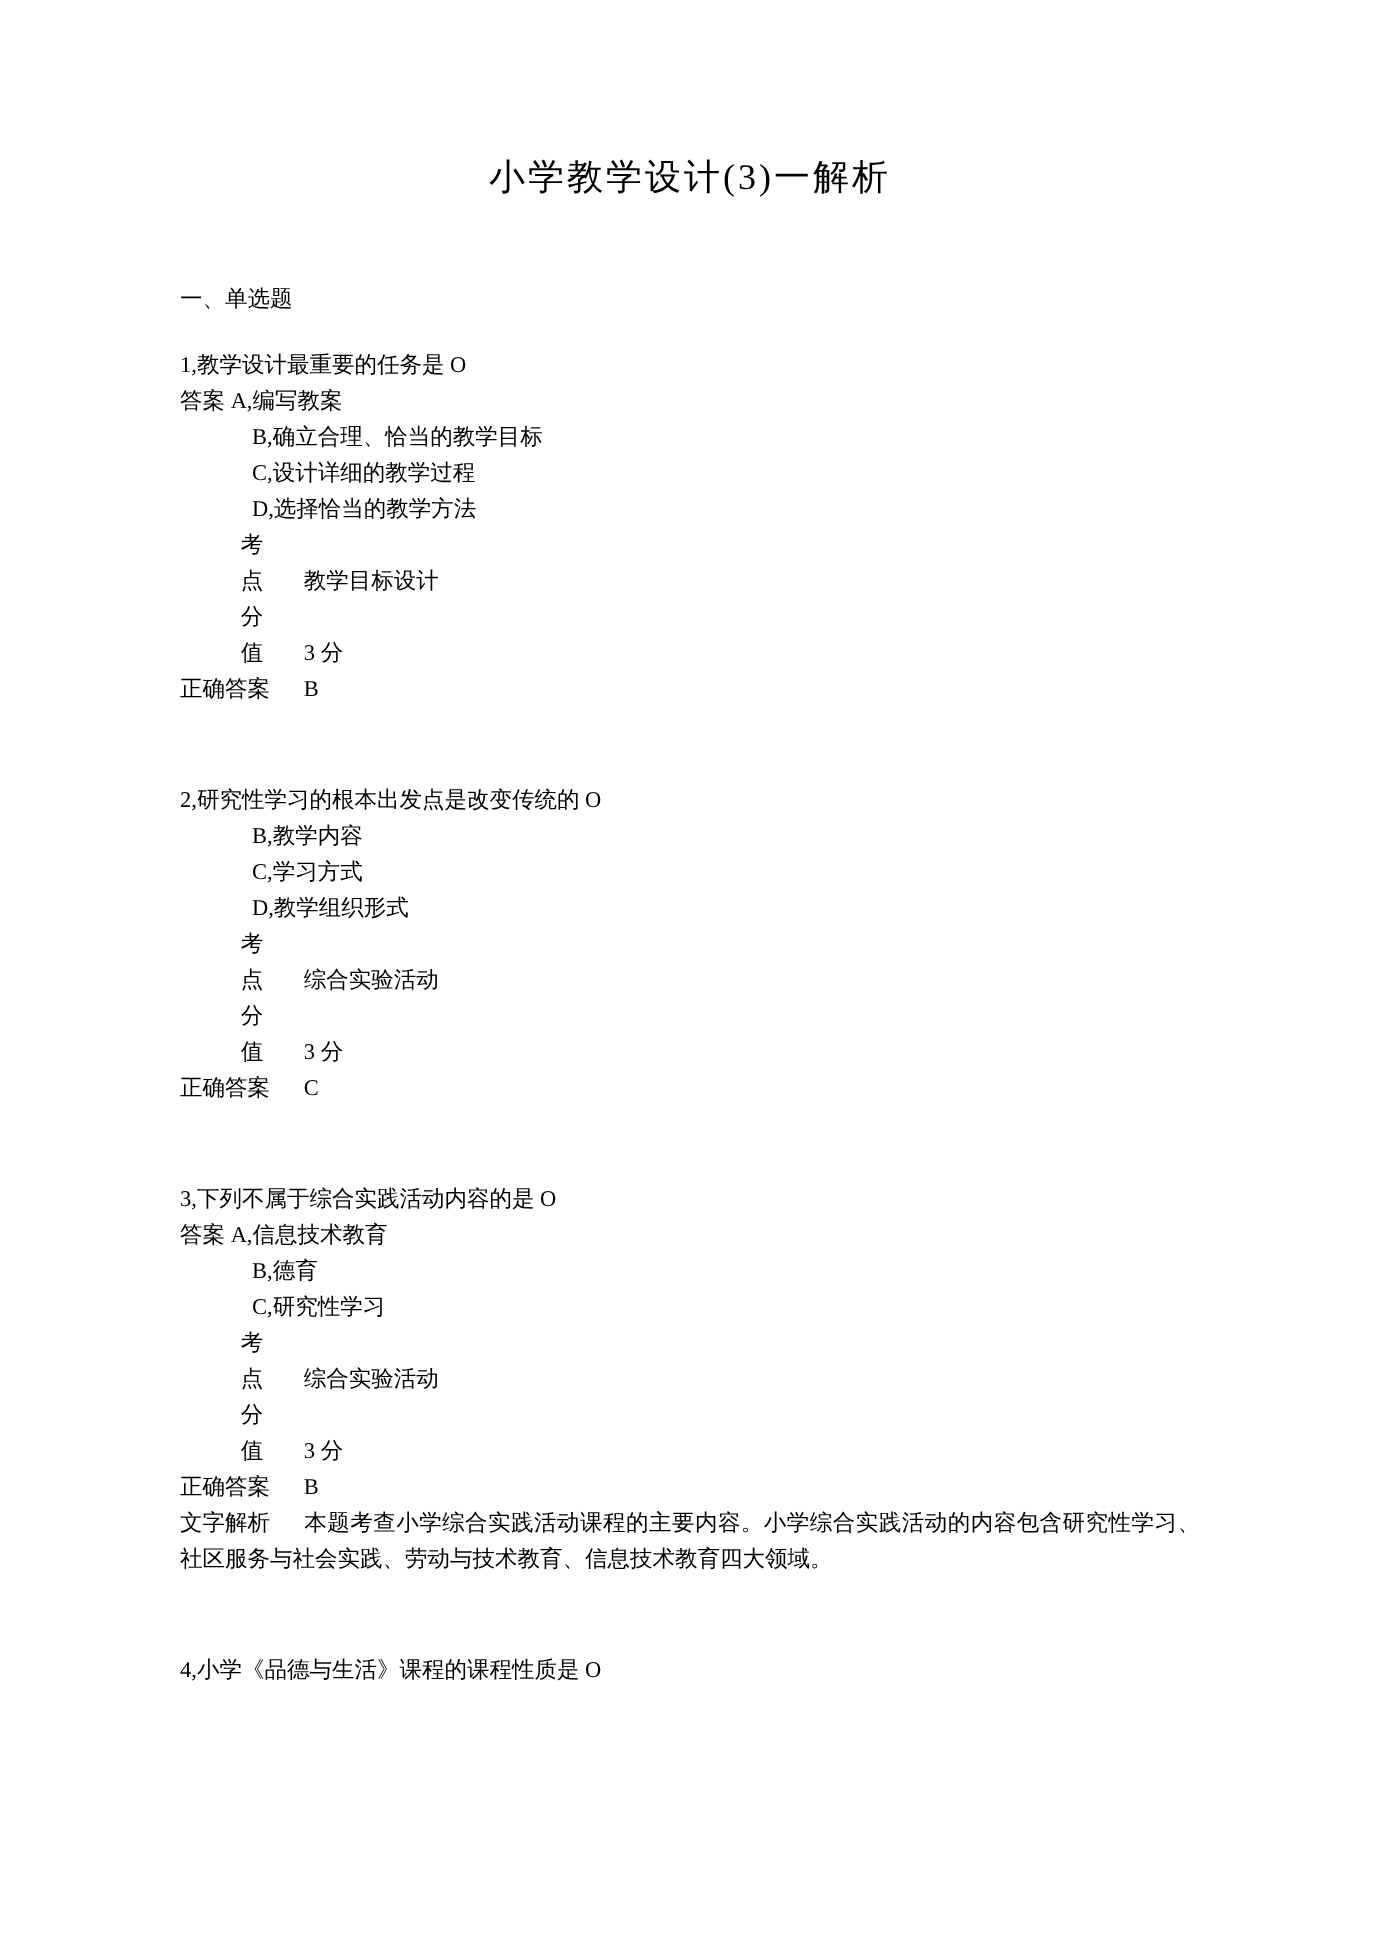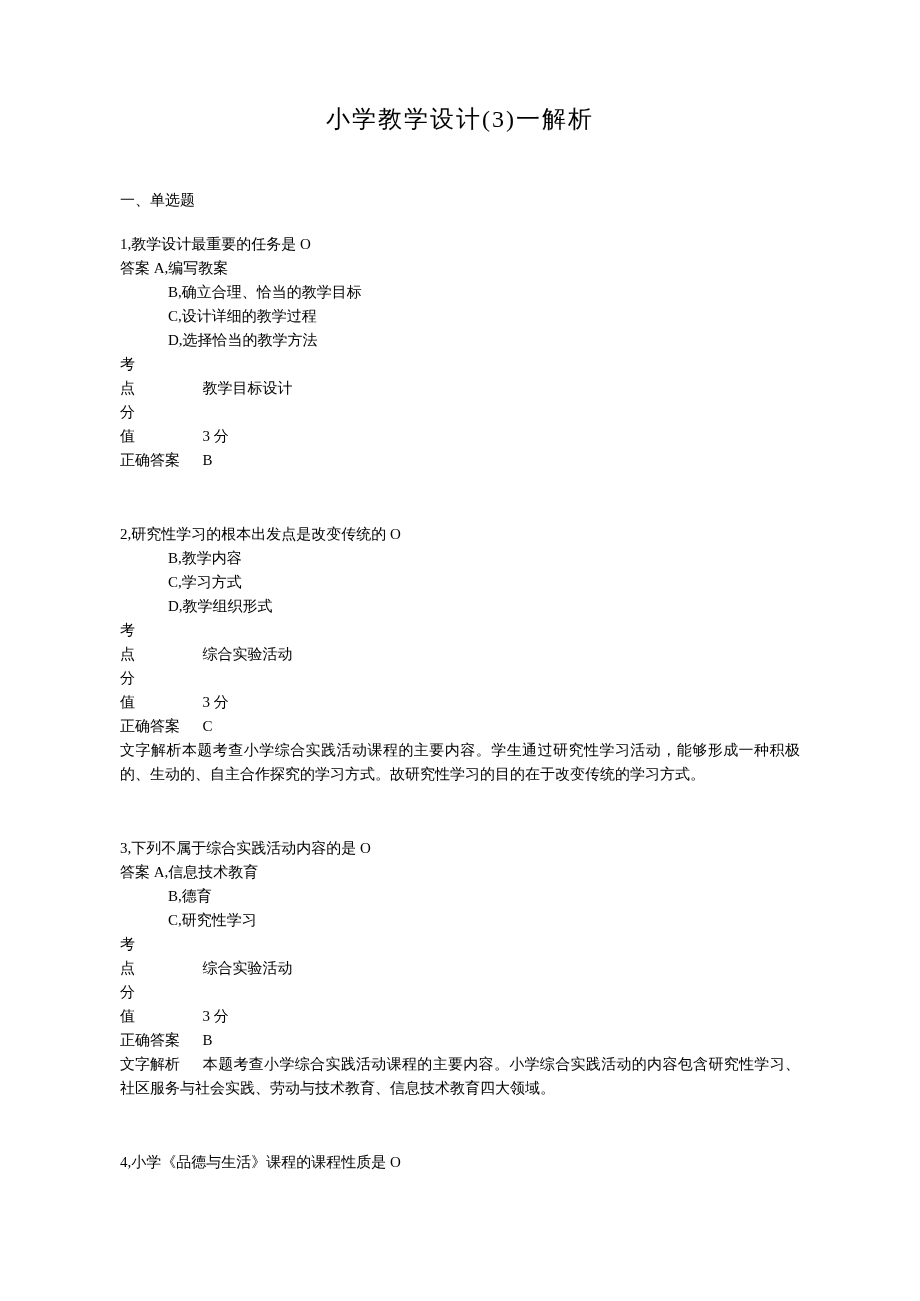--- a/index.html
+++ b/index.html
@@ -32,20 +32,21 @@
     .option-indent {
       padding-left: 3.2em;
     }
     .meta-row {
       margin: 0;
     }
     .meta-label {
       display: inline-block;
       letter-spacing: 1.8em;
       width: 5.5em;
+      text-align: right;
     }
     .meta-label-tight {
       display: inline-block;
       width: 5.5em;
     }
     .explain {
       margin: 0;
       text-align: justify;
     }
   </style>
@@ -86,23 +87,20 @@
   <p class="q-line option-indent">D,教学组织形式</p>
   <p class="meta-row">
     <span class="meta-label">考点</span><span>综合实验活动</span>
   </p>
   <p class="meta-row">
     <span class="meta-label">分值</span><span>3 分</span>
   </p>
   <p class="meta-row">
     <span class="meta-label-tight">正确答案</span><span>C</span>
   </p>
-  <p class="explain">
-    <span>文字解析</span><span>本题考查小学综合实践活动课程的主要内容。学生通过研究性学习活动，能够形成一种积极的、生动的、自主合作探究的学习方式。故研究性学习的目的在于改变传统的学习方式。</span>
-  </p>
 </div>
 
 <div class="question-block">
   <p class="q-line">
     <span>3,</span><span>下列不属于综合实践活动内容的是 O</span>
   </p>
   <p class="q-line">
     <span>答案 A,</span><span>信息技术教育</span>
   </p>
   <p class="q-line option-indent">B,德育</p>

